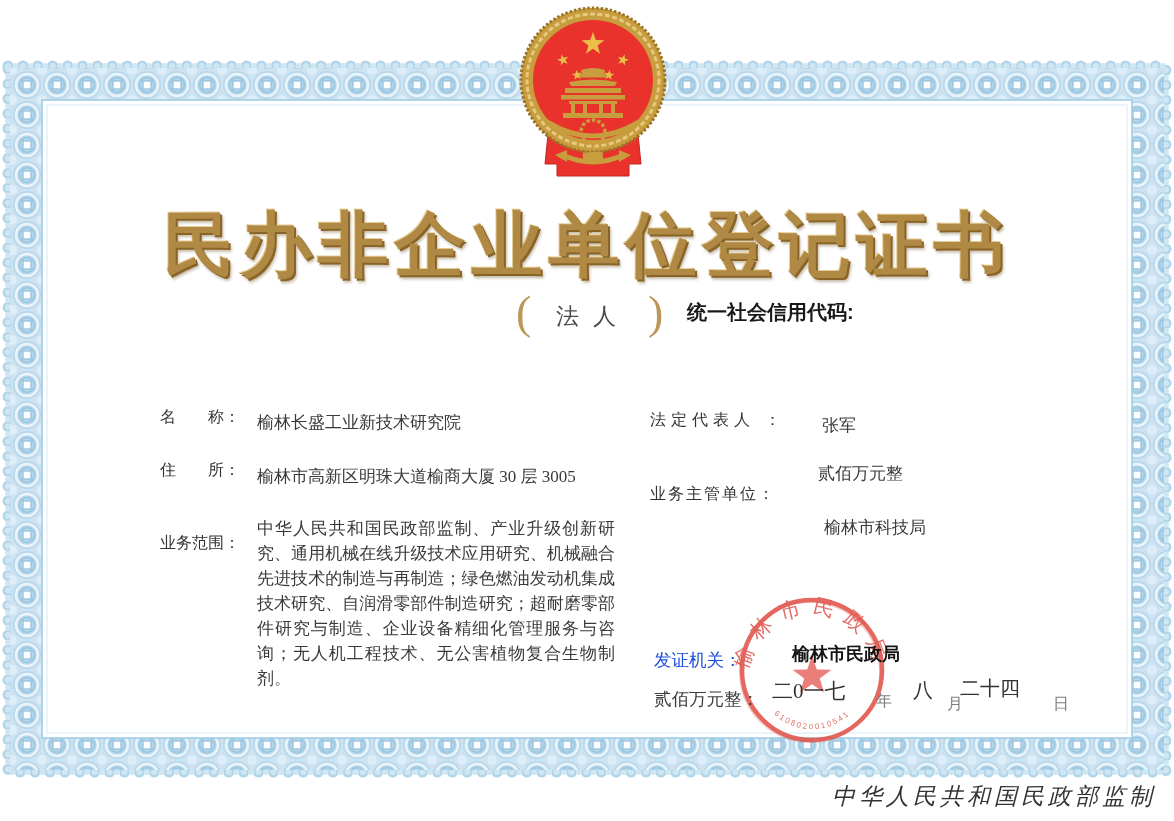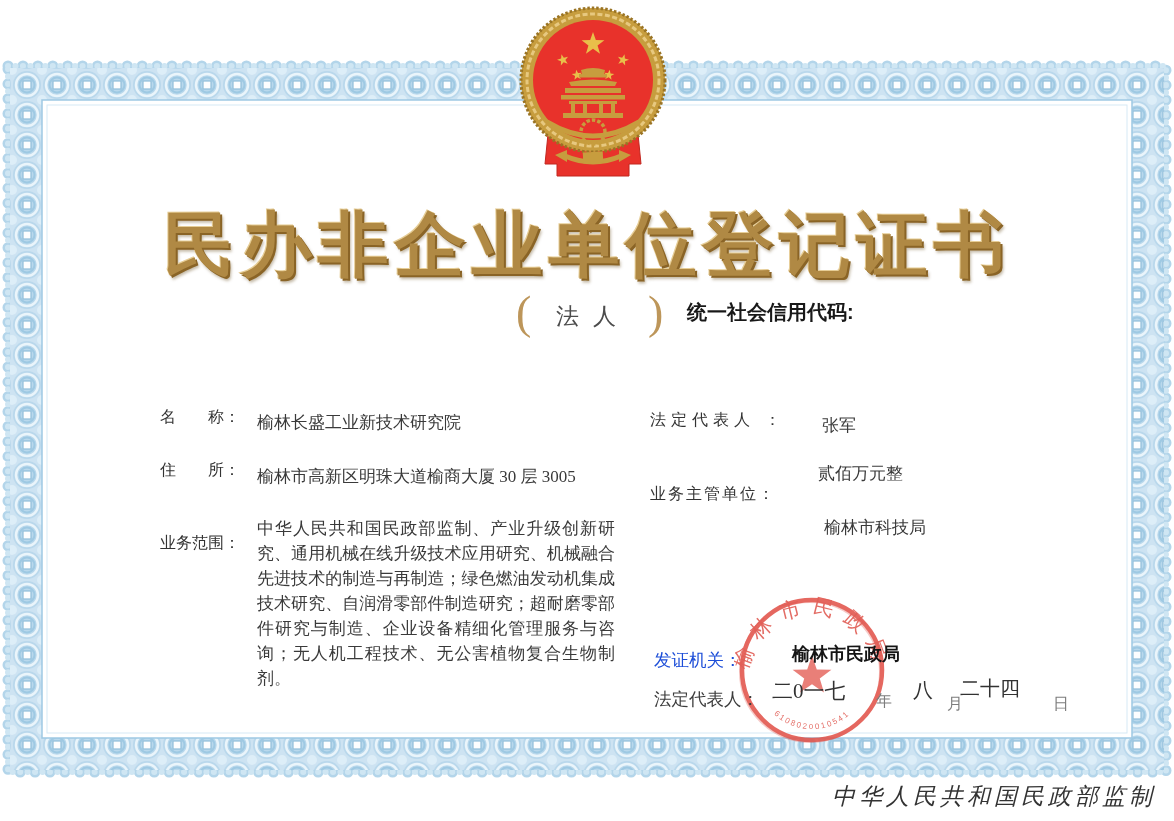--- a/index.html
+++ b/index.html
@@ -166,21 +166,21 @@
   <div class="abs z-text fvalue val-rep">张军</div>
 
   <div class="abs z-text fvalue val-cap">贰佰万元整</div>
 
   <div class="abs z-text flabel lbl-sup">业务主管单位：</div>
   <div class="abs z-text fvalue val-sup">榆林市科技局</div>
 
   <div class="abs z-text lbl-issuer">发证机关：</div>
   <div class="abs z-text val-issuer">榆林市民政局</div>
 
-  <div class="abs z-text lbl-date">法定代表人：</div>
+  <div class="abs z-text lbl-date">贰佰万元整：</div>
   <div class="abs z-text date-val d-year">二0一七</div>
   <div class="abs z-text date-unit u-year">年</div>
   <div class="abs z-text date-val d-month">八</div>
   <div class="abs z-text date-unit u-month">月</div>
   <div class="abs z-text date-val d-day">二十四</div>
   <div class="abs z-text date-unit u-day">日</div>
 
   <div class="abs z-text footer">中华人民共和国民政部监制</div>
 
 </div>

